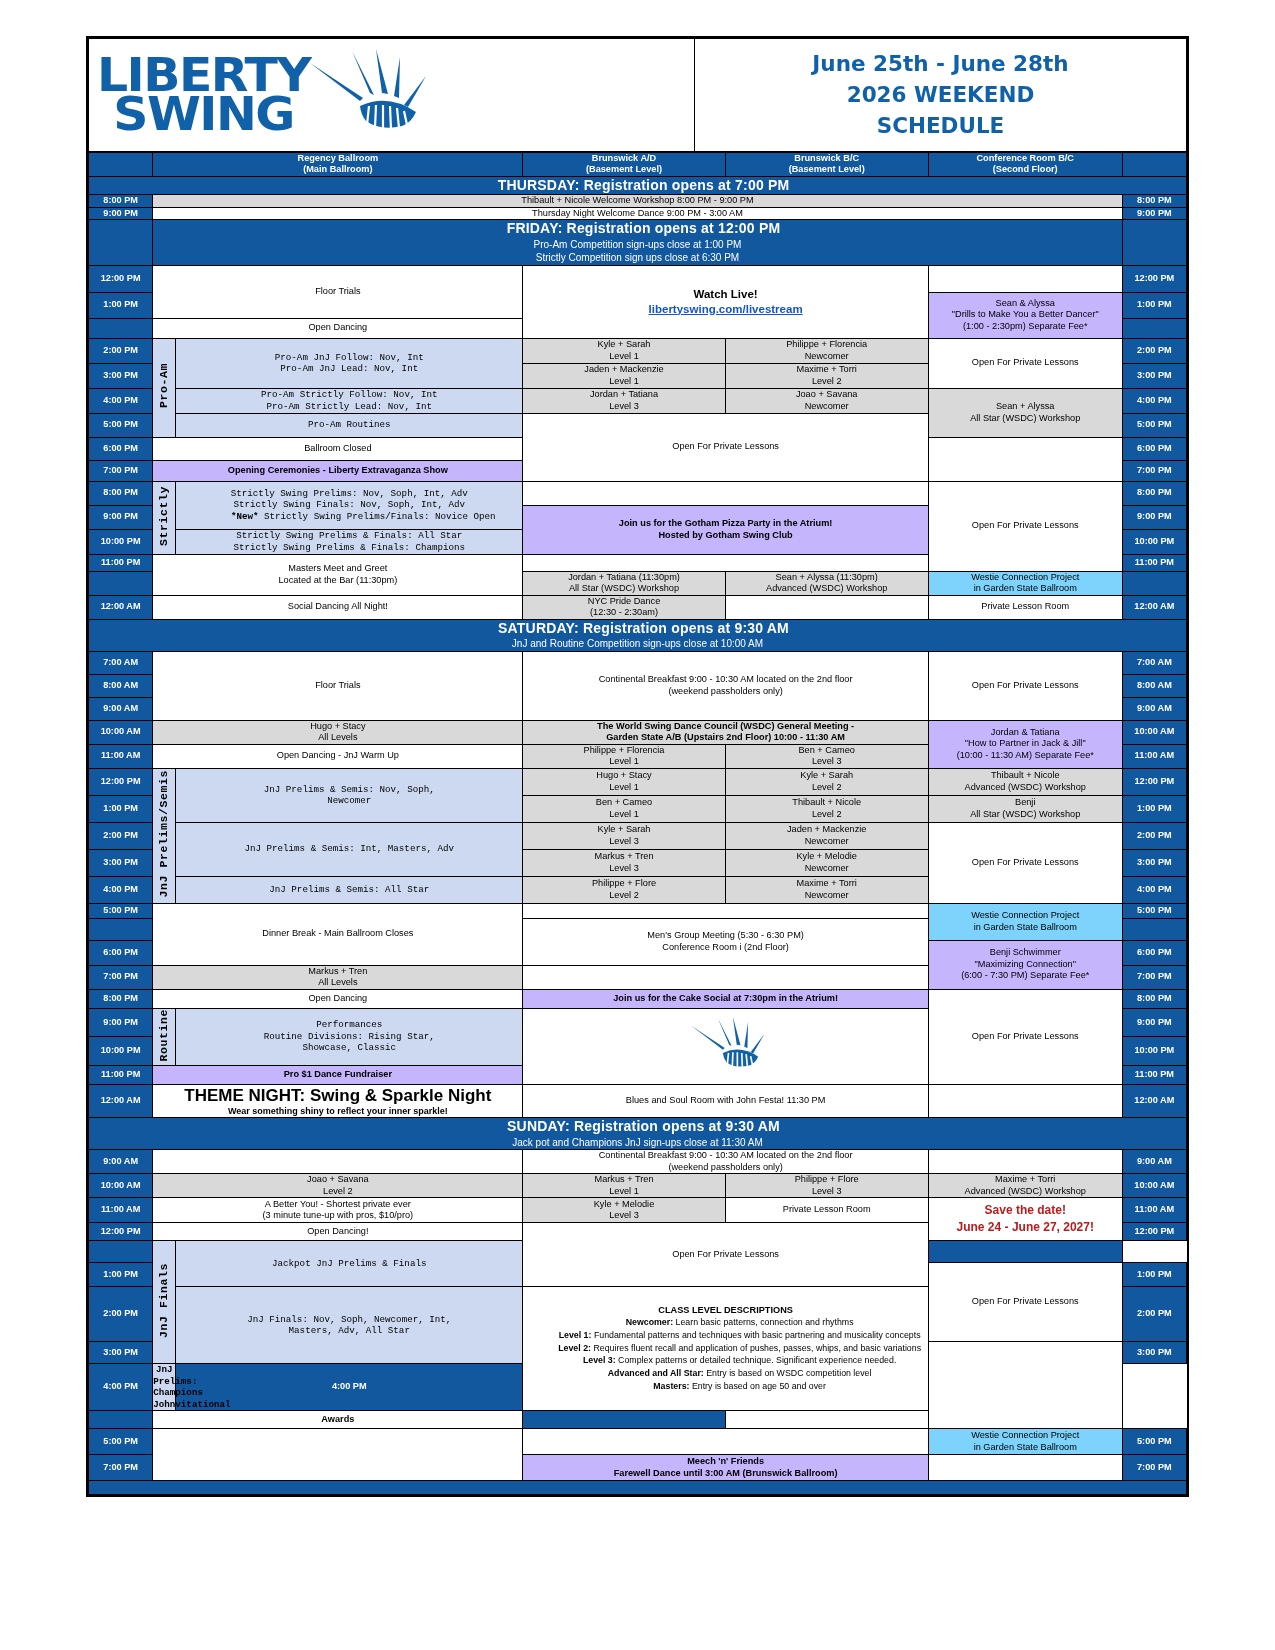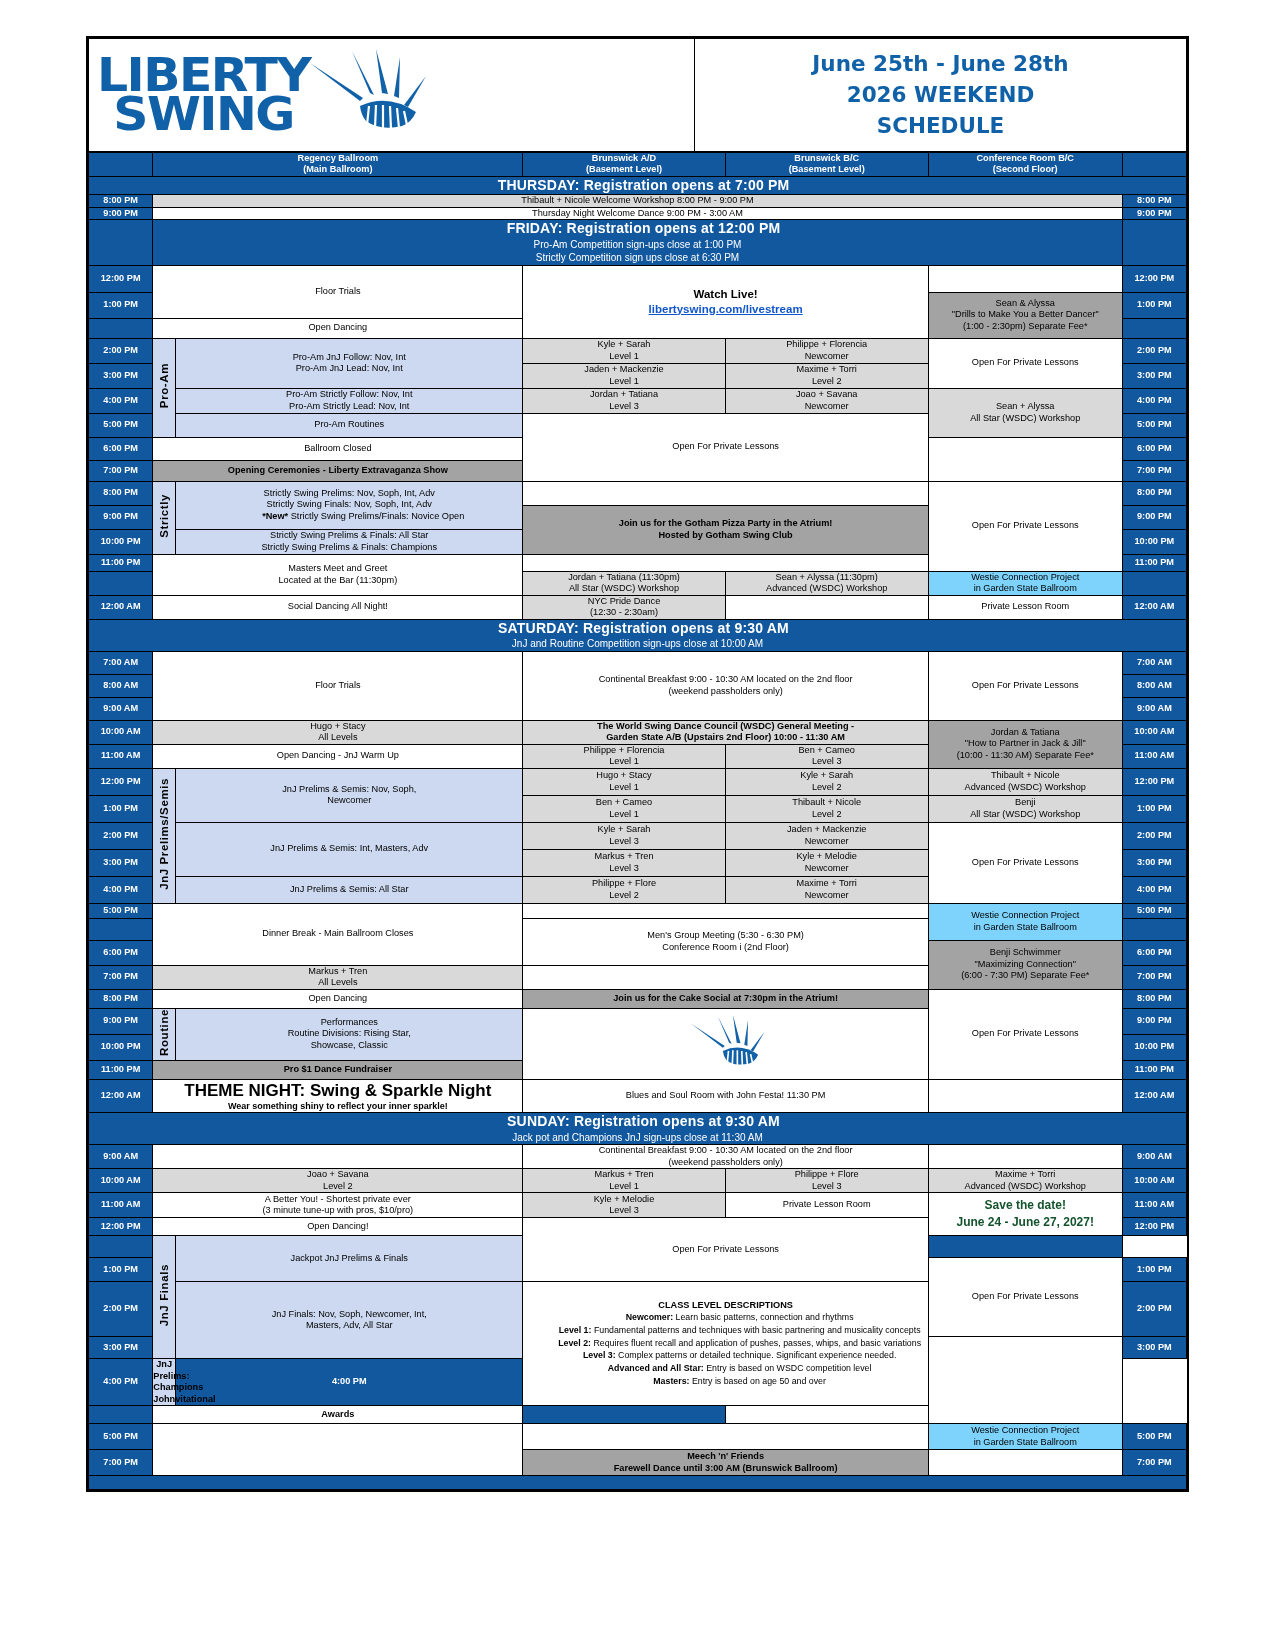--- a/index.html
+++ b/index.html
@@ -25,28 +25,28 @@
   .title-line{font-family:"DejaVu Sans",sans-serif;font-weight:bold;color:#1061a8;font-size:21.5px;letter-spacing:0px;line-height:1.45;}
 
   
   .blue{background:#11589f;color:#fff;}
   .blue-time{background:#11589f;color:#fff;font-weight:bold;font-size:8.6px;}
   .daybar{background:#11589f;color:#fff;padding:5px 0 7px 0;}
   .daybar .d1{font-size:14px;font-weight:bold;letter-spacing:.2px;padding-left:12px;}
   .daybar .d2{font-size:10px;font-weight:normal;margin-top:1px;}
   .colhead{background:#11589f;color:#fff;font-weight:bold;font-size:10.2px;line-height:1.2;padding:3px 2px;}
   .gray{background:#d9d9d9;}
-  .lblue{background:#ccd9f0;}
-  .purple{background:#a3a3a3;}
+  .lblue{background:#ccd9f0;font-family:Liberation Mono, monospace;}
+  .purple{background:#c4b5fd;}
   .green{background:#7dd3fc;}
   .white{background:#ffffff;}
   .b{font-weight:bold;margin-left:28px;}
   .lnk{color:#1155cc;text-decoration:underline;font-weight:bold;font-size:11.5px;}
   .watch{font-weight:bold;font-size:11.5px;}
-  .savedate{color:#14532d;font-weight:bold;font-size:12px;line-height:1.45;}
+  .savedate{color:#b91c1c;font-weight:bold;font-size:12px;line-height:1.45;}
   .theme1{font-weight:bold;font-size:17px;}
   .theme2{font-weight:bold;font-size:9px;}
   .vert{
     writing-mode:vertical-rl;transform:rotate(180deg);
     font-weight:bold;font-size:11.5px;letter-spacing:.6px;white-space:nowrap;
     display:inline-block;}
   .vcell{padding:0;width:22px;}
   .cls-title{font-weight:bold;font-size:9.2px;}
   .cls-line{font-size:8.8px;line-height:1.45;}
   .pad6{padding:4px 3px;}

